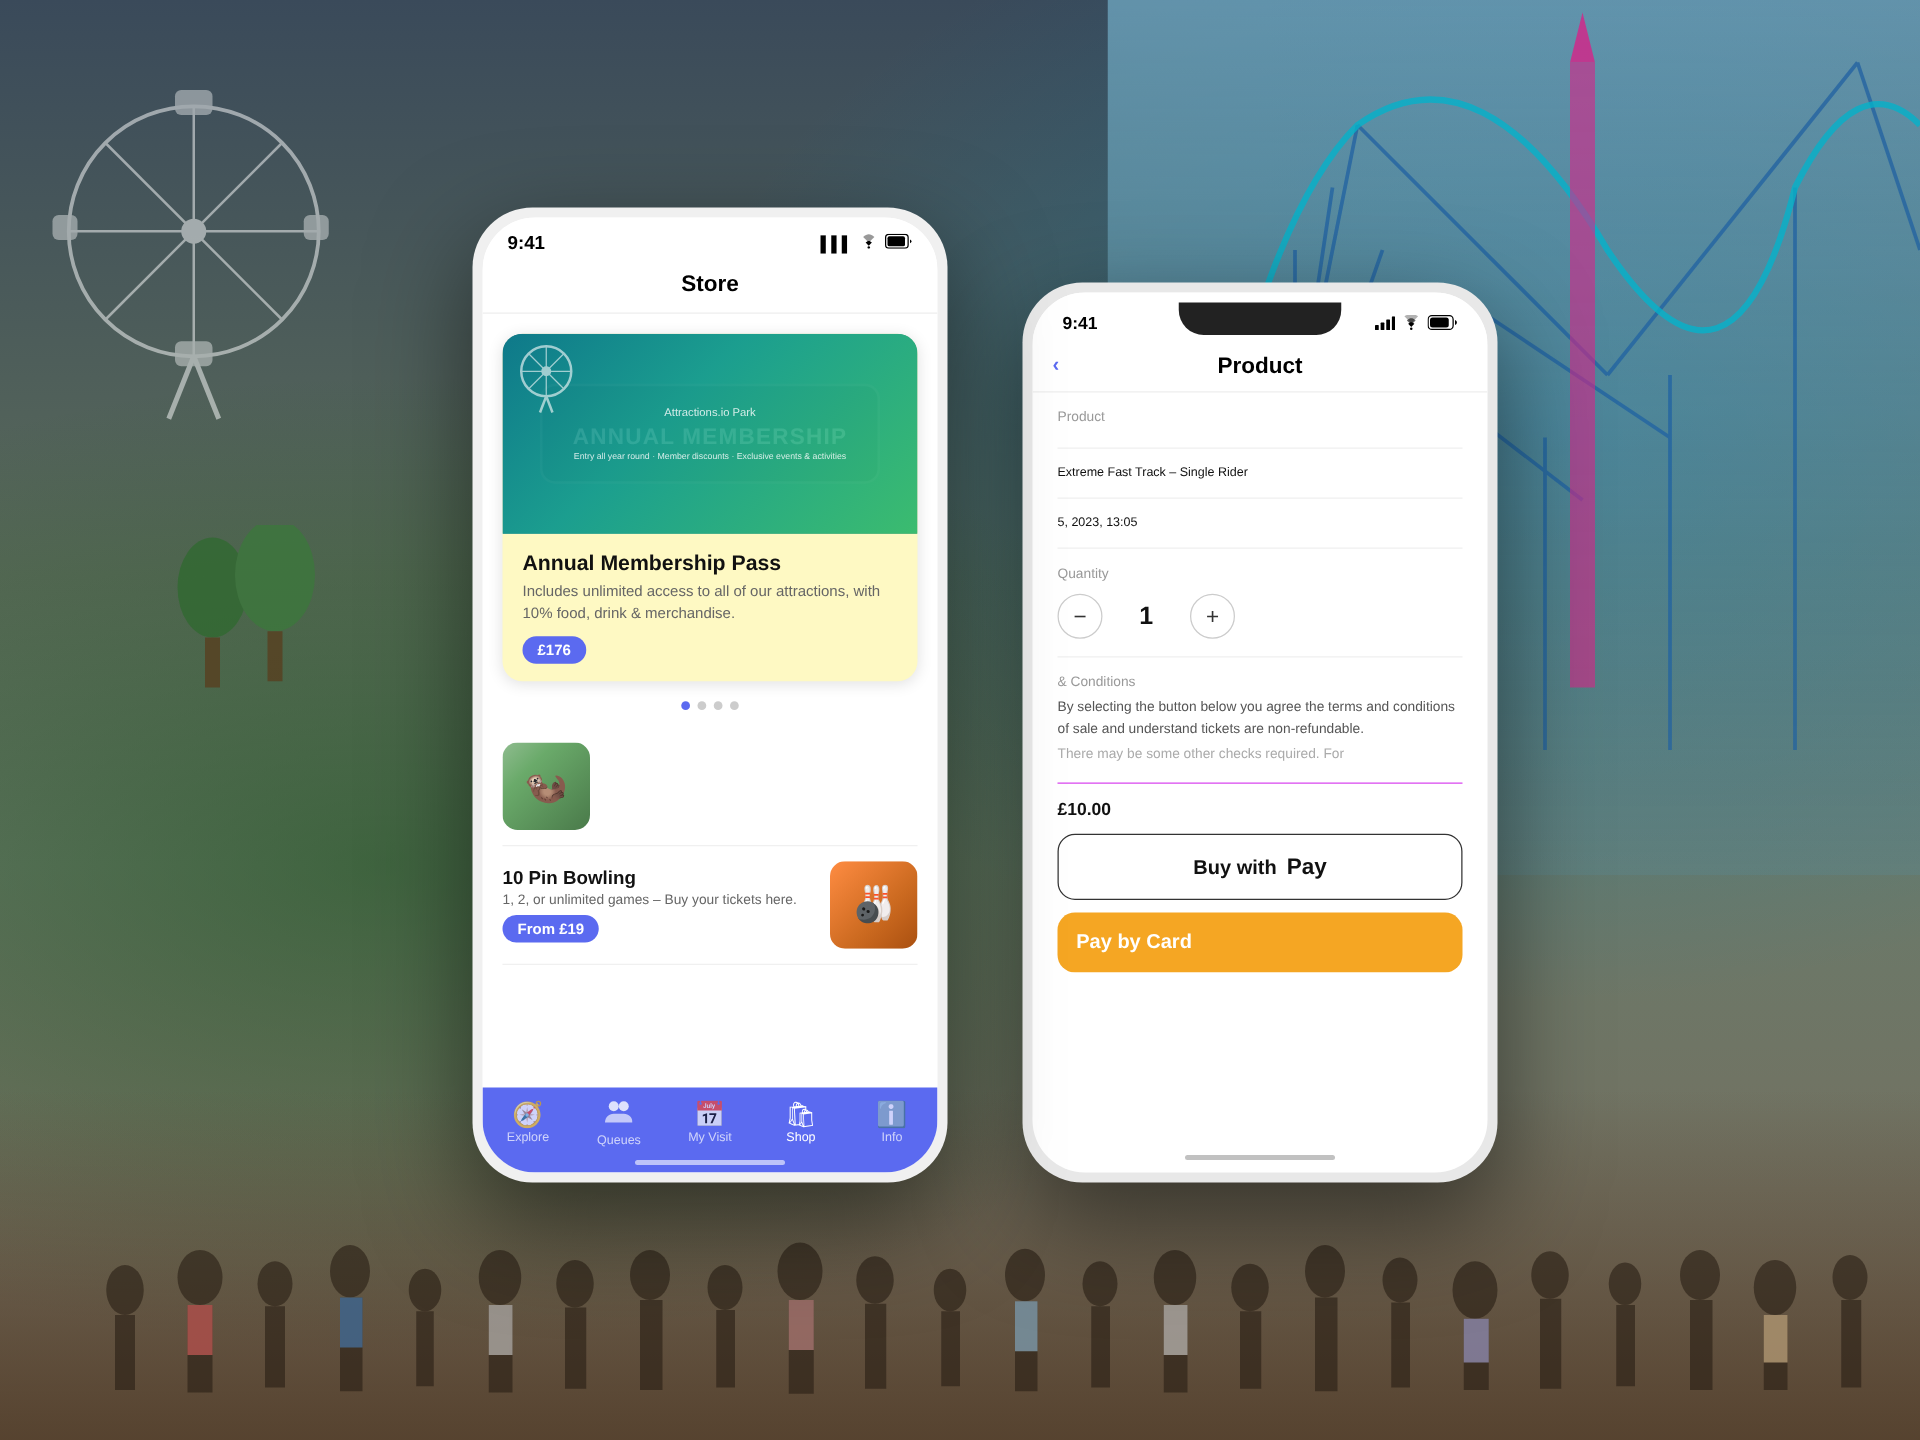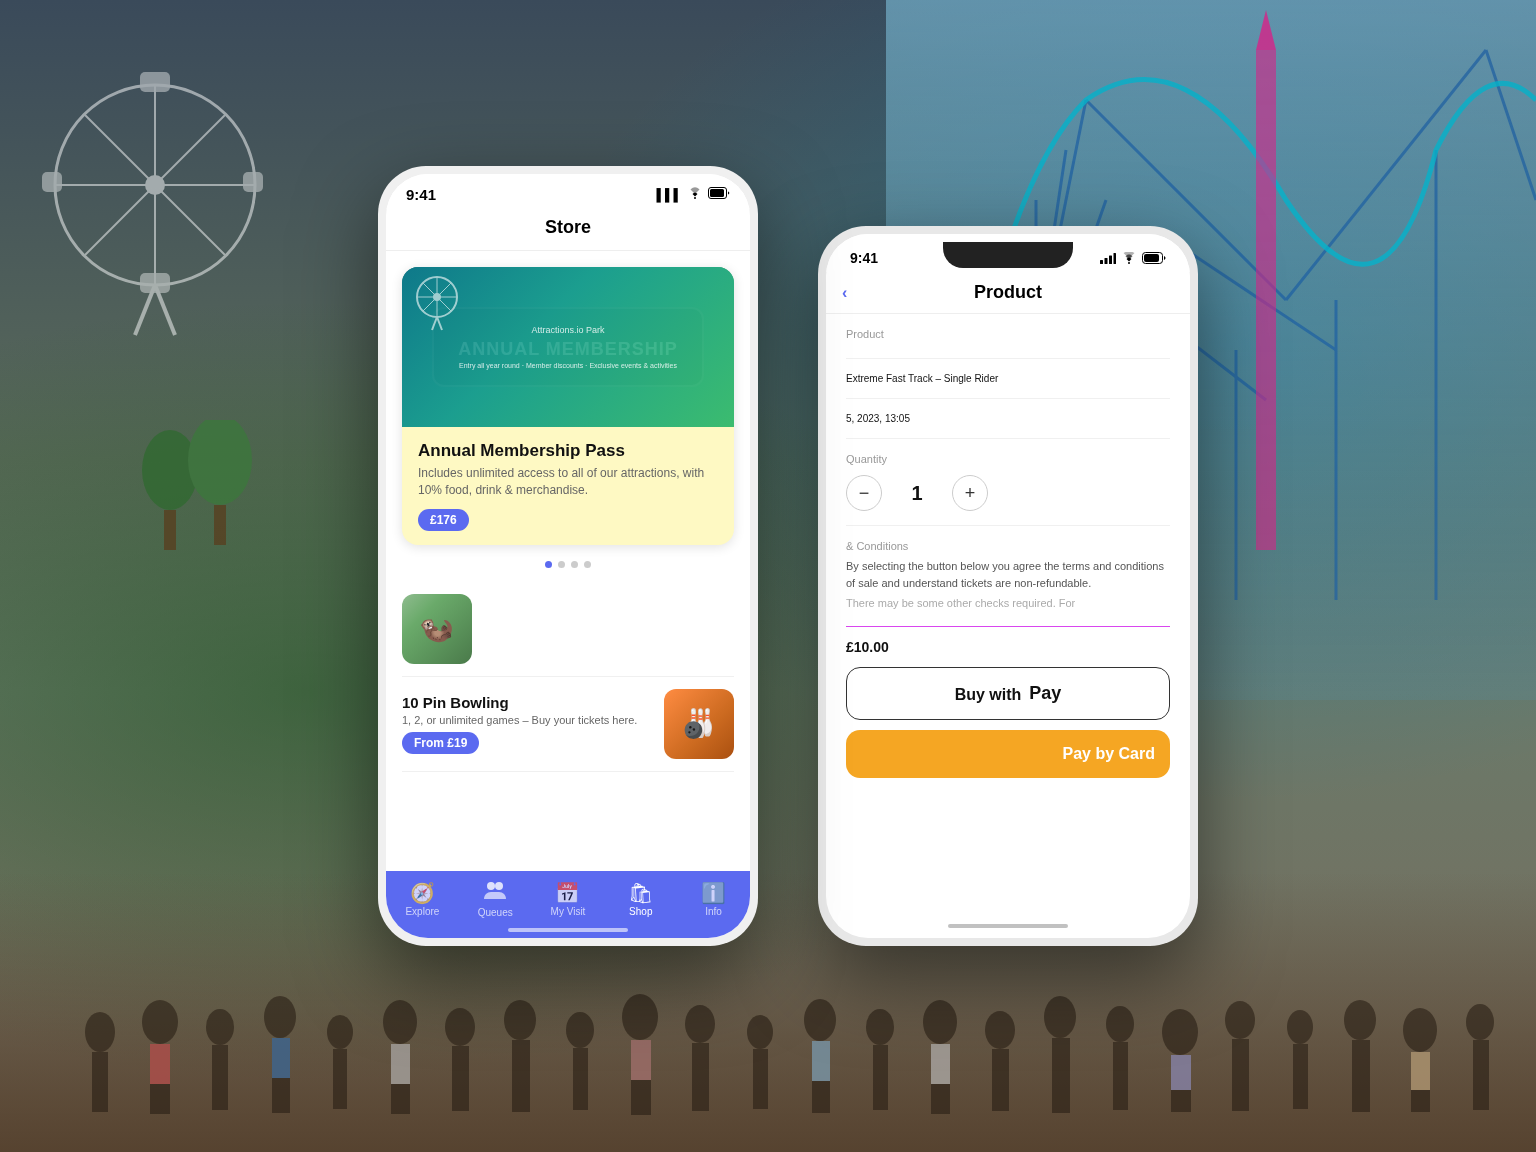--- a/index.html
+++ b/index.html
@@ -470,21 +470,21 @@
 
     .pay-card-btn {
       width: 100%;
       padding: 15px;
       background: #f5a623;
       border: none;
       border-radius: 14px;
       font-size: 16px;
       font-weight: 700;
       color: white;
-      text-align: right;
+      text-align: left;
       cursor: pointer;
     }
 
     .home-indicator-right {
       position: absolute;
       bottom: 10px;
       left: 50%;
       transform: translateX(-50%);
       width: 120px;
       height: 4px;

